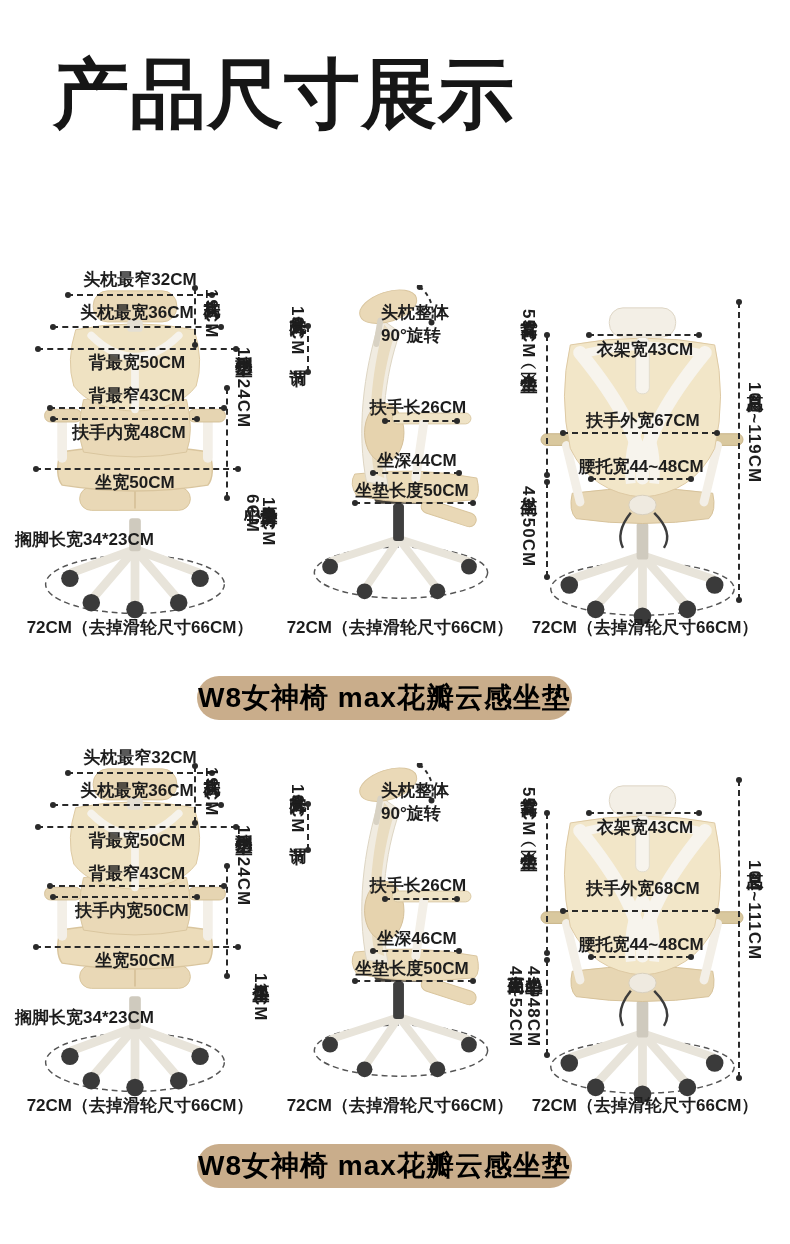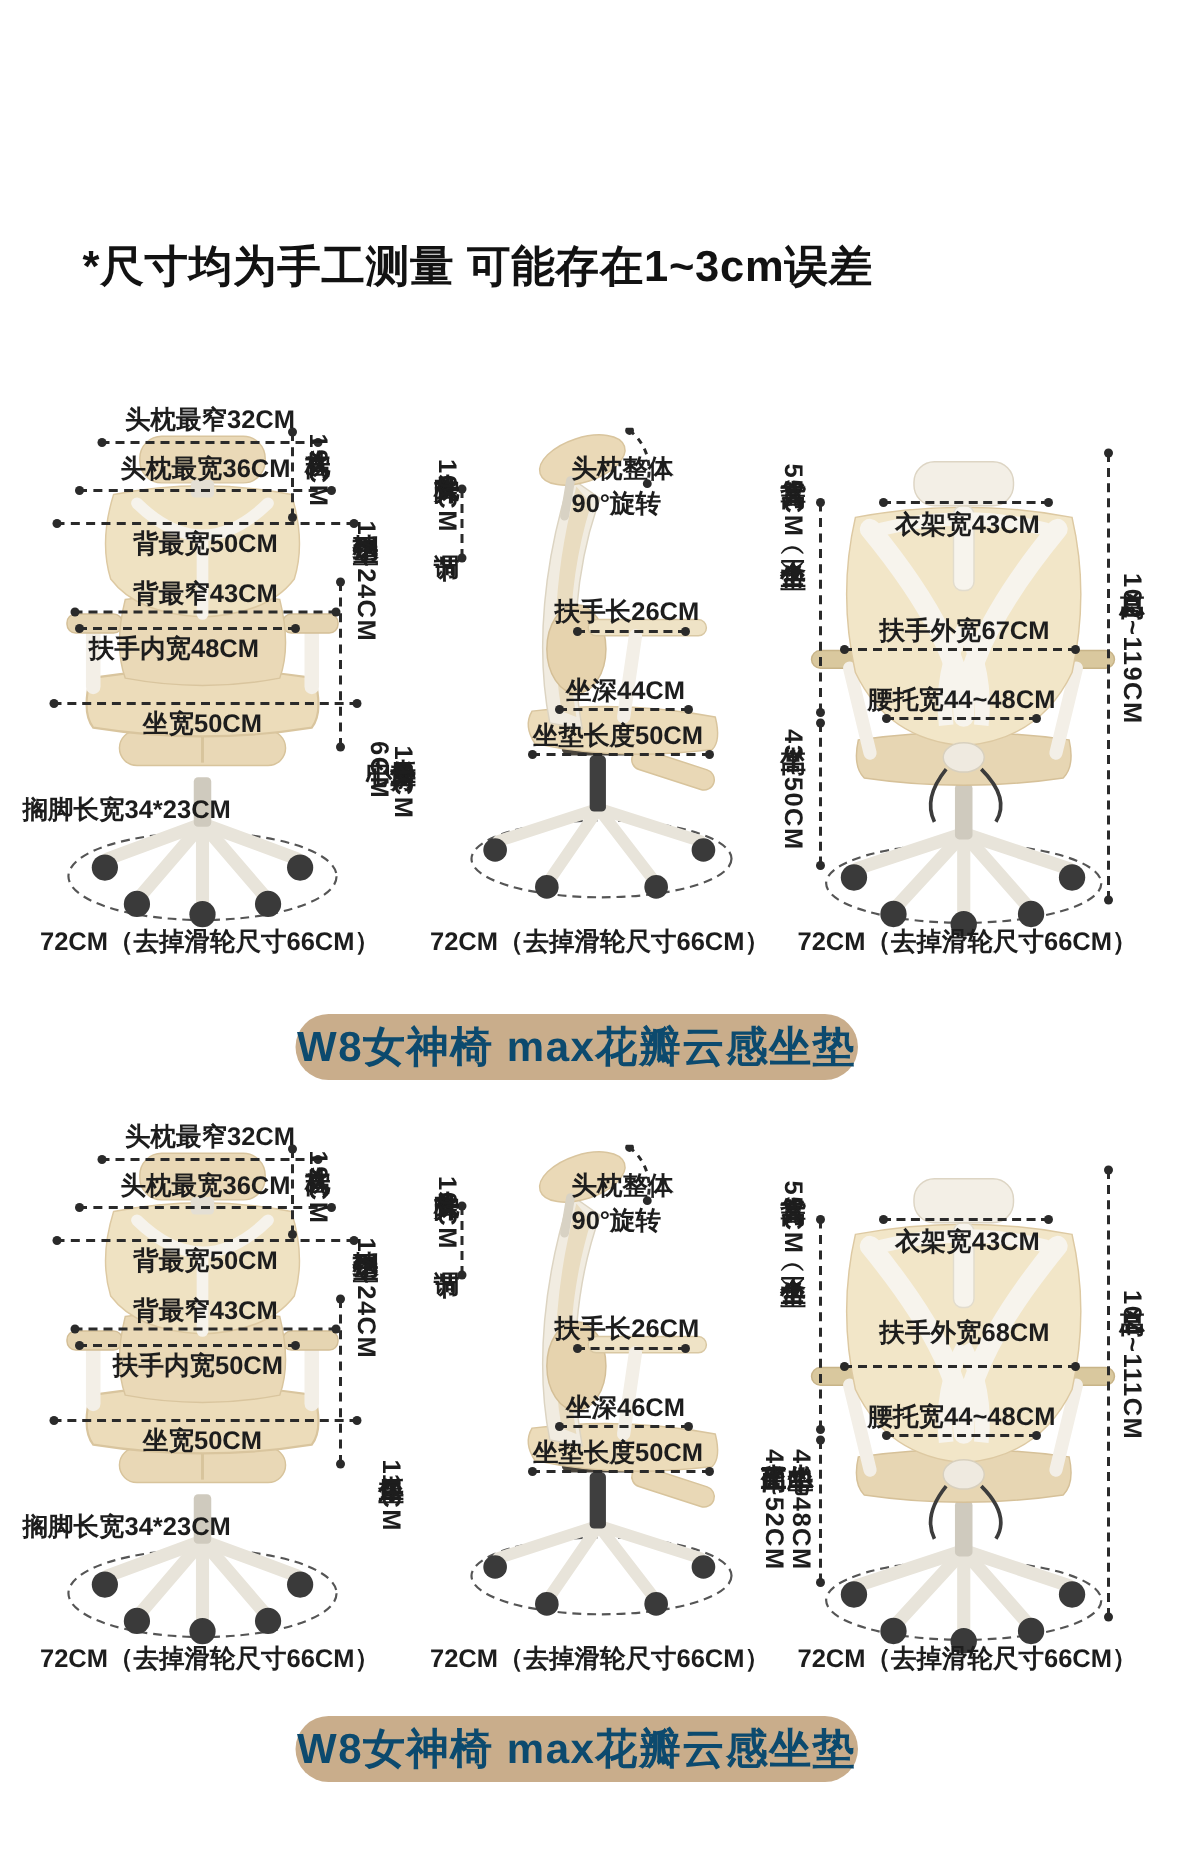--- a/index.html
+++ b/index.html
@@ -30,21 +30,21 @@
   .lbl.base{font-size:17px;font-weight:700;}
   .ml{position:absolute;height:0;border-top:2px dashed #2a2a2a;z-index:4;}
   .ml::before,.ml::after{content:"";position:absolute;top:-4px;width:6px;height:6px;border-radius:50%;background:#2a2a2a;}
   .ml::before{left:-2px;} .ml::after{right:-2px;}
   .mv{position:absolute;width:0;border-left:2px dashed #2a2a2a;z-index:4;}
   .mv::before,.mv::after{content:"";position:absolute;left:-4px;width:6px;height:6px;border-radius:50%;background:#2a2a2a;}
   .mv::before{top:-3px;} .mv::after{bottom:-3px;}
   .banner{
     position:absolute;left:197px;width:375px;height:44px;border-radius:22px;
     background:#c9ad8b;display:flex;align-items:center;justify-content:center;
-    color:#0c4a6e;font-size:28px;font-weight:700;letter-spacing:1px;white-space:nowrap;
+    color:#000000;font-size:28px;font-weight:700;letter-spacing:1px;white-space:nowrap;
   }
   .banner1{top:676px;} .banner2{top:1144px;}
   .defs-hidden{position:absolute;width:0;height:0;overflow:hidden;}
 </style>
 </head>
 <body>
 
 <svg class="defs-hidden" aria-hidden="true">
   <defs>
     <symbol id="sym-chair-front" viewBox="0 0 210 350">
@@ -137,39 +137,39 @@
       <path d="M52 52 Q108 38 164 52" stroke="#f7f4ed" stroke-width="9" fill="none" stroke-linecap="round"></path>
       <rect x="74" y="6" width="68" height="30" rx="14" fill="#f3efe6" stroke="#ddd5c4"></rect>
       <ellipse cx="108" cy="208" rx="14" ry="10" fill="#efeae0" stroke="#d8d0be"></ellipse>
       <path d="M96 216 Q80 236 88 252 M120 216 Q140 236 130 252" stroke="#3c3c3c" stroke-width="2.5" fill="none"></path>
     </symbol>
   </defs>
 </svg>
 
 <div class="canvas">
 
-  <div class="page-subtitle">*尺寸均为手工测量 可能存在1~3cm误差</div>
+  <div class="page-title">产品尺寸展示</div>
 
   <div class="chair-section sec1">
 
     <svg class="chair-svg svg-front">
         <use href="#sym-chair-front"></use>
       </svg>
     <div class="lbl c" style="left:140px;top:40px">头枕最窄32CM</div>
     <div class="ml" style="left:67px;top:64px;width:146px"></div>
     <div class="lbl c" style="left:137px;top:73px">头枕最宽36CM</div>
     <div class="ml" style="left:52px;top:96px;width:170px"></div>
     <div class="mv" style="left:194px;top:58px;height:57px"></div>
     <div class="lbl v" style="left:201px;top:56px">头枕高19CM</div>
     <div class="ml" style="left:37px;top:118px;width:200px"></div>
     <div class="lbl c" style="left:137px;top:123px">背最宽50CM</div>
     <div class="lbl c" style="left:137px;top:156px">背最窄43CM</div>
     <div class="ml" style="left:49px;top:177px;width:176px"></div>
     <div class="ml" style="left:52px;top:188px;width:146px"></div>
-    <div class="lbl c" style="left:116px;top:193px">扶手内宽48CM</div>
+    <div class="lbl c" style="left:129px;top:193px">扶手内宽48CM</div>
     <div class="ml" style="left:35px;top:238px;width:204px"></div>
     <div class="lbl c" style="left:135px;top:243px">坐宽50CM</div>
     <div class="lbl" style="left:15px;top:300px">搁脚长宽34*23CM</div>
     <div class="lbl v" style="left:233px;top:112px">扶手到坐垫17~24CM</div>
     <div class="mv" style="left:226px;top:158px;height:110px"></div>
     <div class="lbl v" style="left:242px;top:262px">中心6CM</div>
     <div class="lbl v" style="left:258px;top:262px">坐垫厚前方10CM</div>
     <div class="lbl c base" style="left:140px;top:388px">72CM（去掉滑轮尺寸66CM）</div>
 
     <svg class="chair-svg svg-side">

